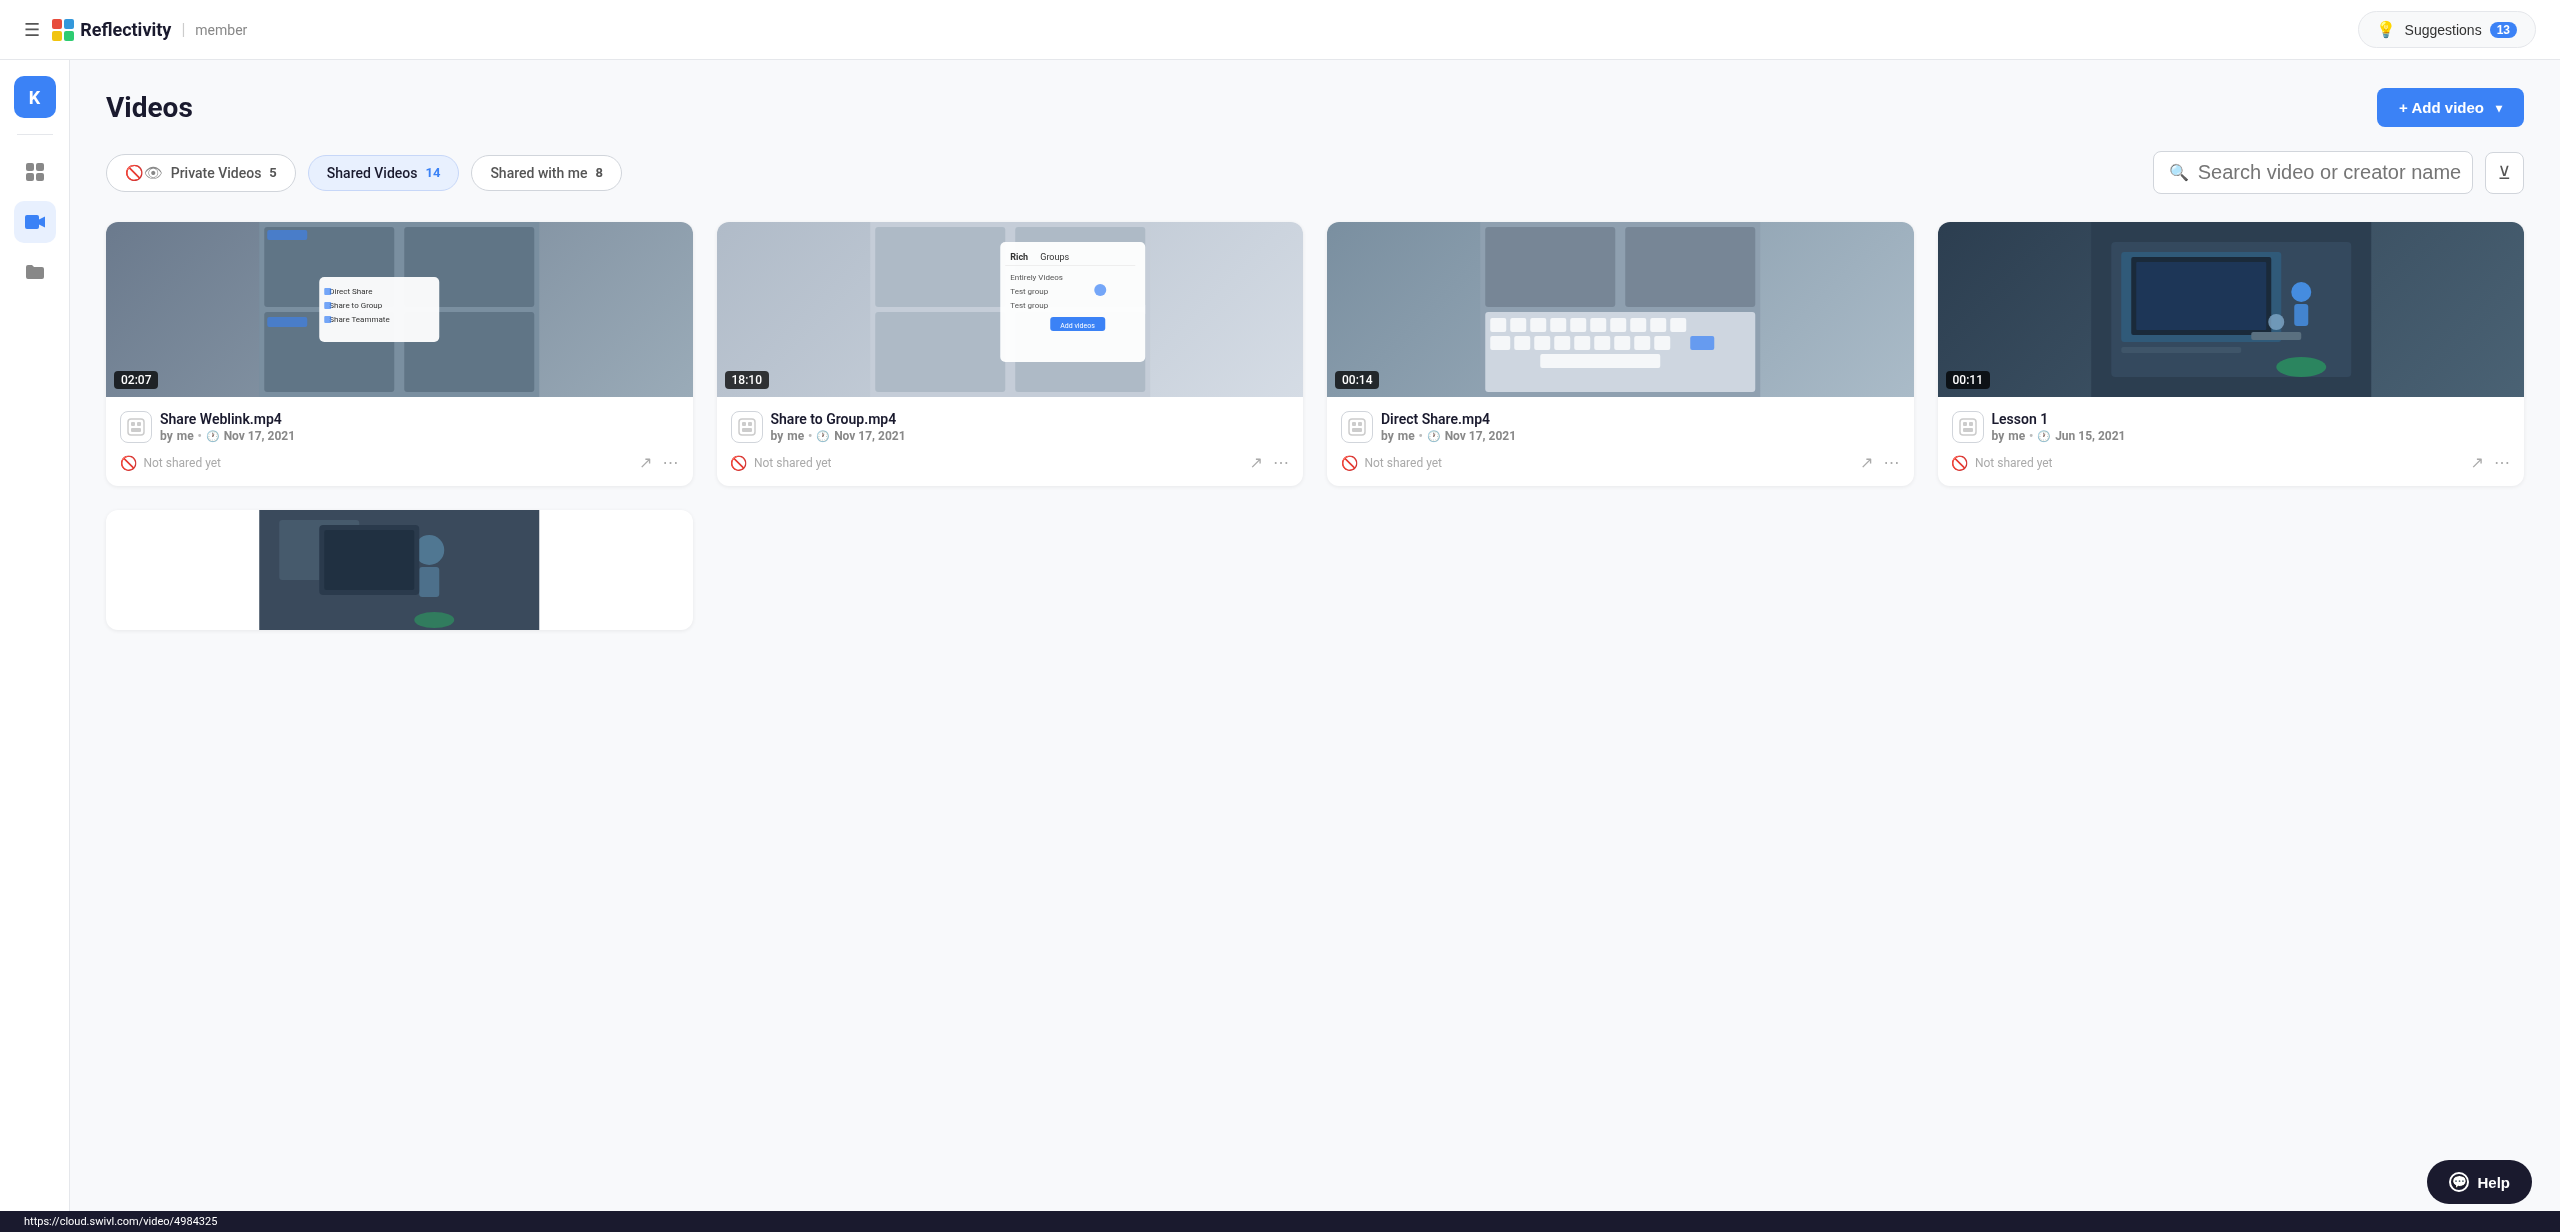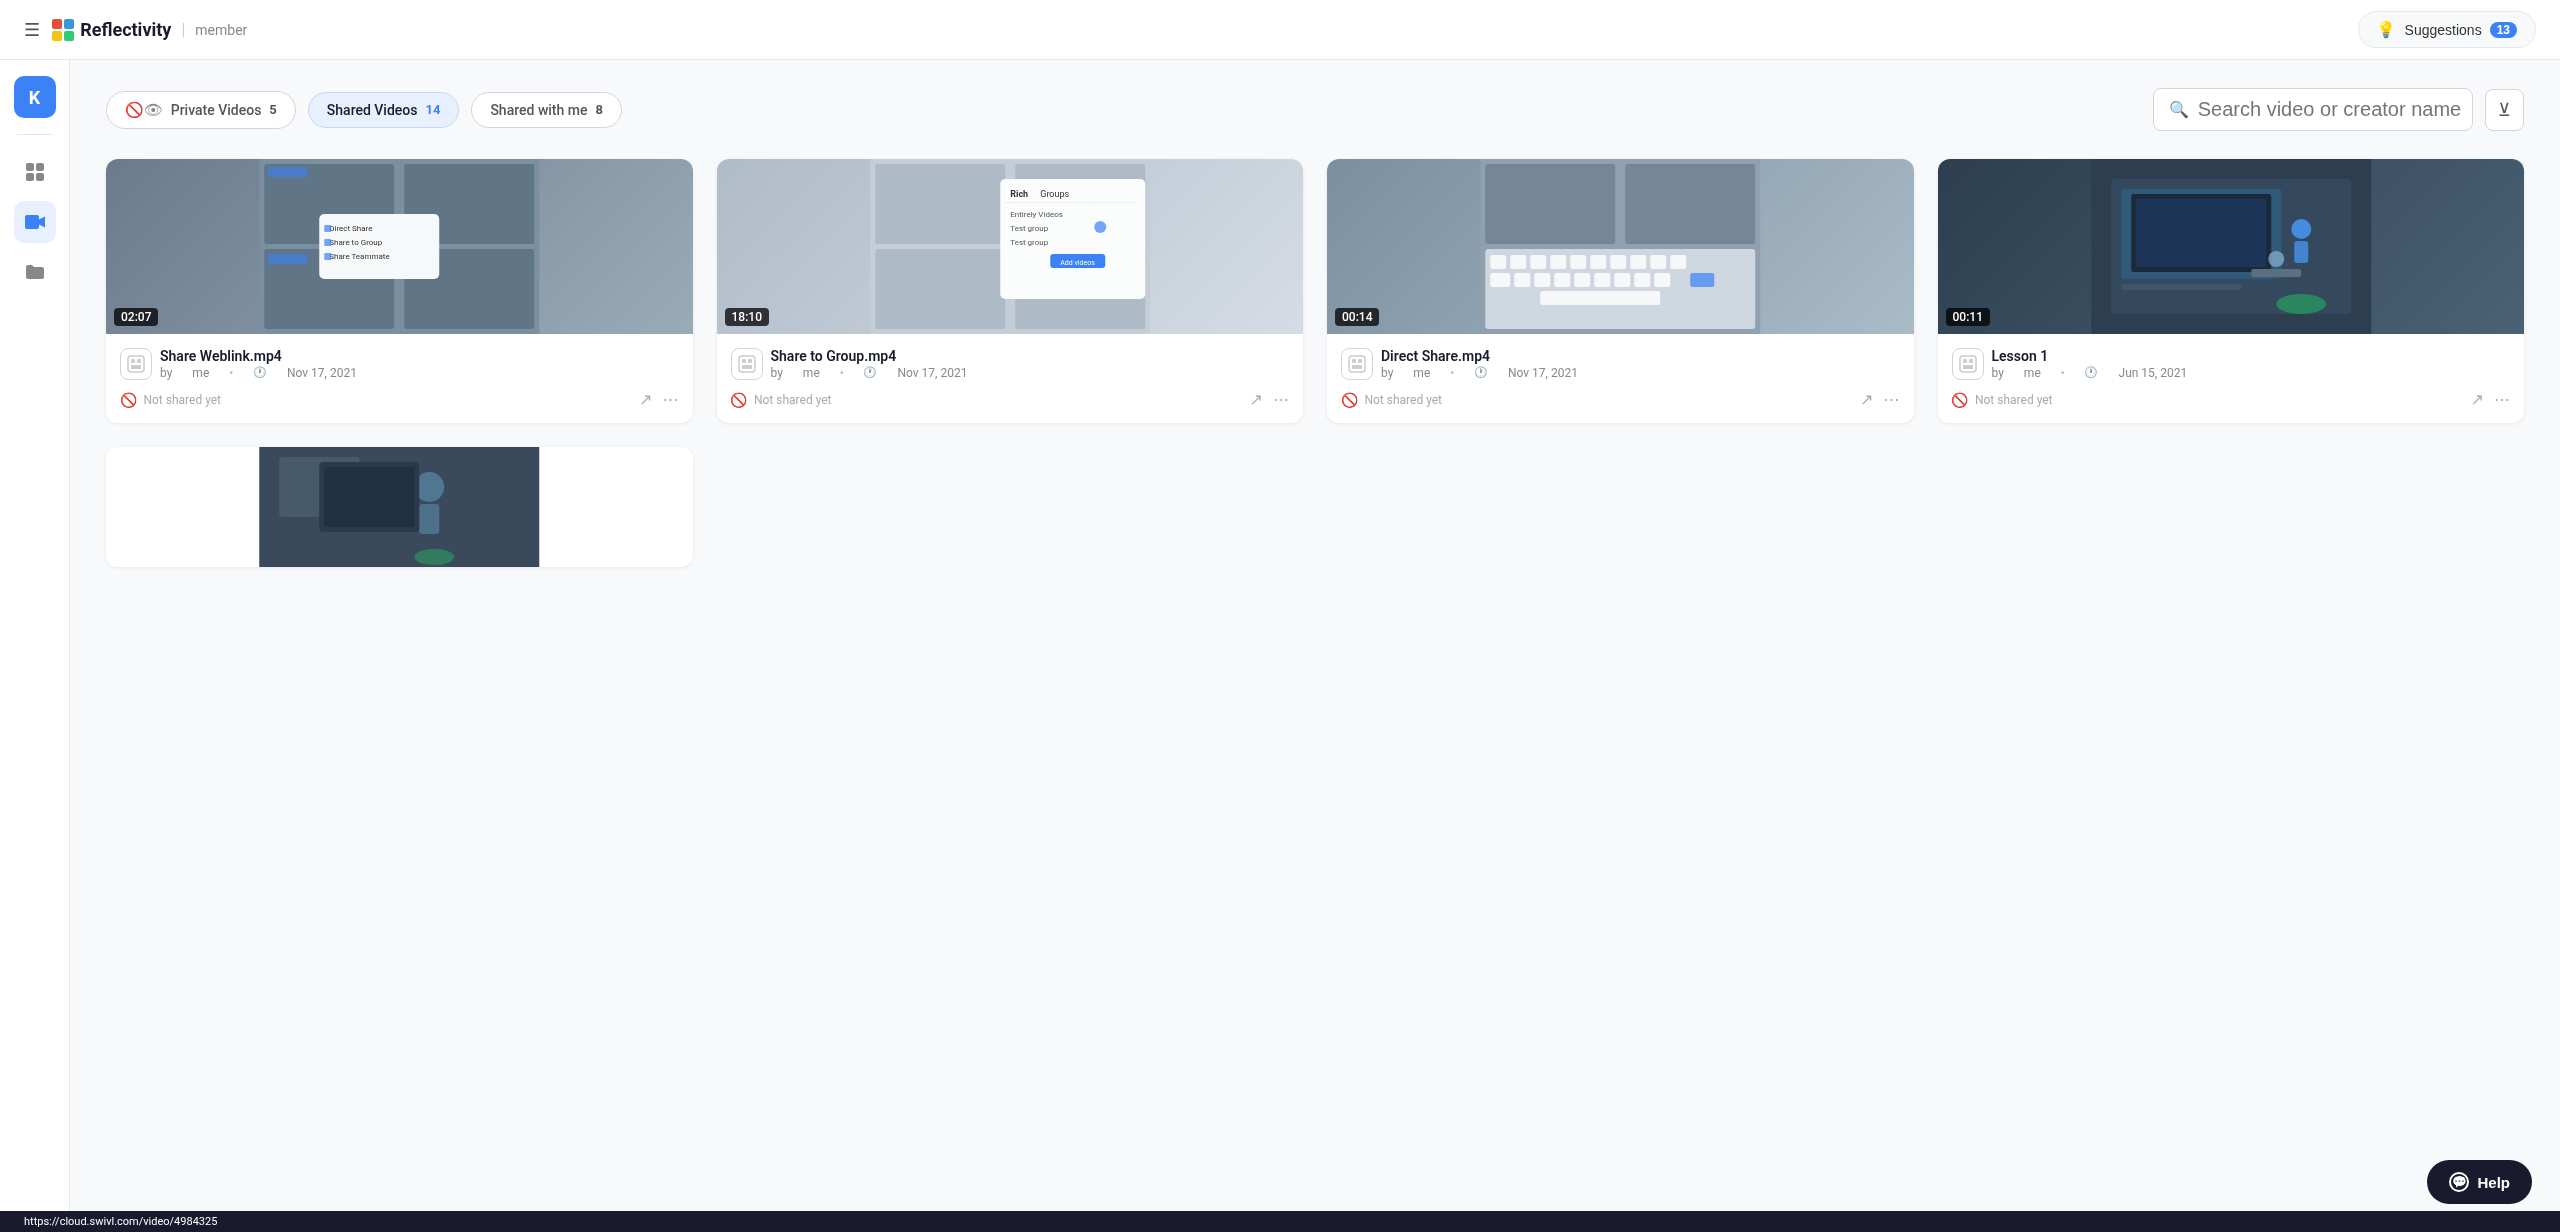--- a/index.html
+++ b/index.html
@@ -131,21 +131,21 @@
 
     .video-info { padding: 14px 14px 0; }
     .video-meta { display: flex; align-items: center; gap: 8px; }
     .video-avatar {
       width: 32px; height: 32px; border-radius: 8px; border: 1.5px solid #d1d5db;
       display: flex; align-items: center; justify-content: center;
       font-size: 16px; color: #888; flex-shrink: 0; background: #fff;
     }
     .video-details { flex: 1; }
     .video-name { font-size: 14px; font-weight: 600; color: #1a1a2e; margin-bottom: 2px; }
-    .video-by { font-size: 12px; color: #888; display: flex; align-items: flex-start; gap: 20px; }
+    .video-by { font-size: 12px; color: #888; display: flex; align-items: center; gap: 4px; font-weight: bold; }
     .dot { color: #bbb; }
     .clock-icon { font-size: 11px; color: #aaa; }
 
     .video-footer {
       display: flex; align-items: center; justify-content: space-between;
       padding: 10px 14px 14px;
     }
     .not-shared { display: flex; align-items: center; gap: 6px; color: #aaa; font-size: 12px; }
     .eye-slash { font-size: 14px; }
     .video-actions { display: flex; align-items: center; gap: 10px; }
@@ -217,20 +217,27 @@
     </div>
     <div class="sidebar-icon">
       <svg width="22" height="22" viewBox="0 0 22 22" fill="none">
           <path d="M2 6a2 2 0 012-2h4l2 2h8a2 2 0 012 2v8a2 2 0 01-2 2H4a2 2 0 01-2-2V6z" fill="#888"></path>
         </svg>
     </div>
   </div>
 
   <div class="main">
 
+    <div class="page-header">
+      <h1 class="page-title">Videos</h1>
+      <button class="add-video-btn">
+        <span>+ Add video</span>
+        <span class="add-video-chevron">▾</span>
+      </button>
+    </div>
 
     <div class="tab-bar">
       <div class="tab">
         <span class="tab-icon">🚫👁</span>
         <span>Private Videos</span>
         <span class="tab-badge">5</span>
       </div>
       <div class="tab active">
         <span>Shared Videos</span>
         <span class="tab-badge">14</span>

